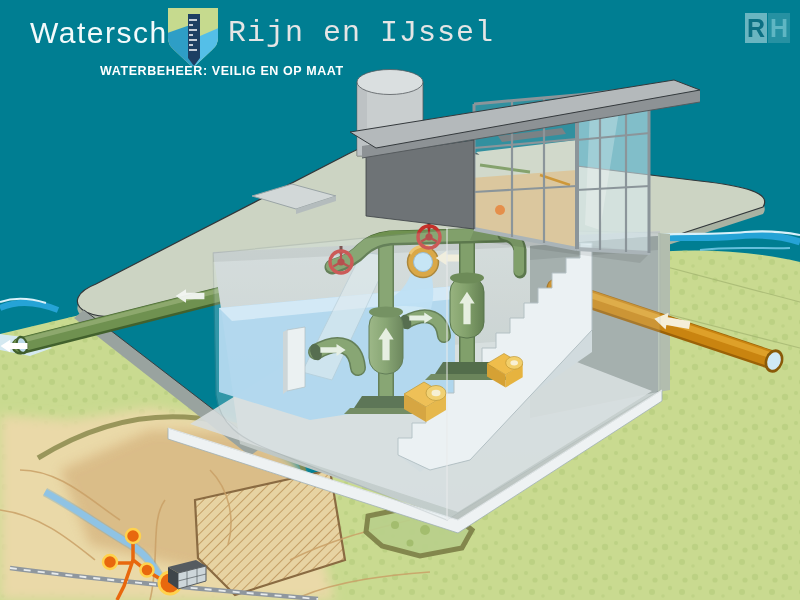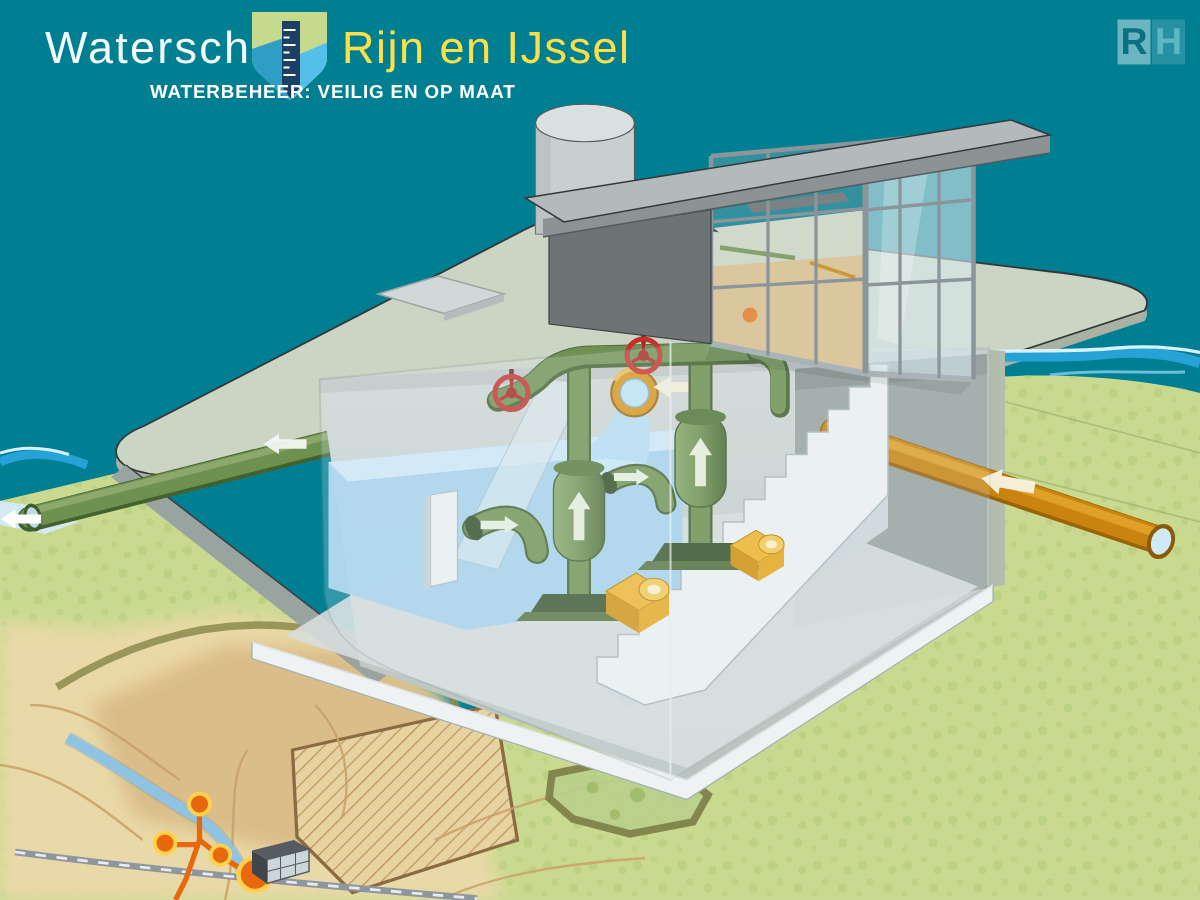--- a/index.html
+++ b/index.html
@@ -1,22 +1,22 @@
 <!DOCTYPE html>
 <html><head>
 <meta charset="utf-8">
 <style>
   html,body{margin:0;padding:0;}
   body{width:800px;height:600px;overflow:hidden;background:#007e92;font-family:"Liberation Sans",sans-serif;position:relative;}
   .stage{position:absolute;inset:0;width:800px;height:600px;}
   .hdr{position:absolute;left:0;top:0;width:800px;height:100px;z-index:5;}
   .brand-first{position:absolute;left:30px;top:16px;font-size:30px;font-weight:300;letter-spacing:1.5px;color:#f2fafb;}
-  .brand-second{position:absolute;left:228px;top:16px;font-size:30px;font-weight:300;letter-spacing:1px;color:#fde047;}
+  .brand-second{position:absolute;left:228px;top:16px;font-size:30px;font-weight:300;letter-spacing:1px;color:#e5e5e5;font-family:Liberation Mono, monospace;}
   .logo{position:absolute;left:167px;top:7px;width:54px;height:62px;}
-  .tagline{position:absolute;left:100px;top:54px;font-size:12.5px;font-weight:bold;letter-spacing:0.6px;color:#ffffff;}
+  .tagline{position:absolute;left:100px;top:64px;font-size:12.5px;font-weight:bold;letter-spacing:0.6px;color:#ffffff;}
   .wm{position:absolute;left:745px;top:13px;display:flex;gap:1px;z-index:6;}
   .wm span{display:block;width:22px;height:30px;line-height:30px;text-align:center;font-size:25px;font-weight:bold;}
   .wm .r{background:rgba(235,248,250,0.45);color:#0c7083;}
   .wm .h{background:rgba(235,248,250,0.16);color:#5fb6c3;}
   svg{display:block;}
 </style>
 </head>
 <body>
 
 <svg class="stage" viewBox="0 0 800 600">

